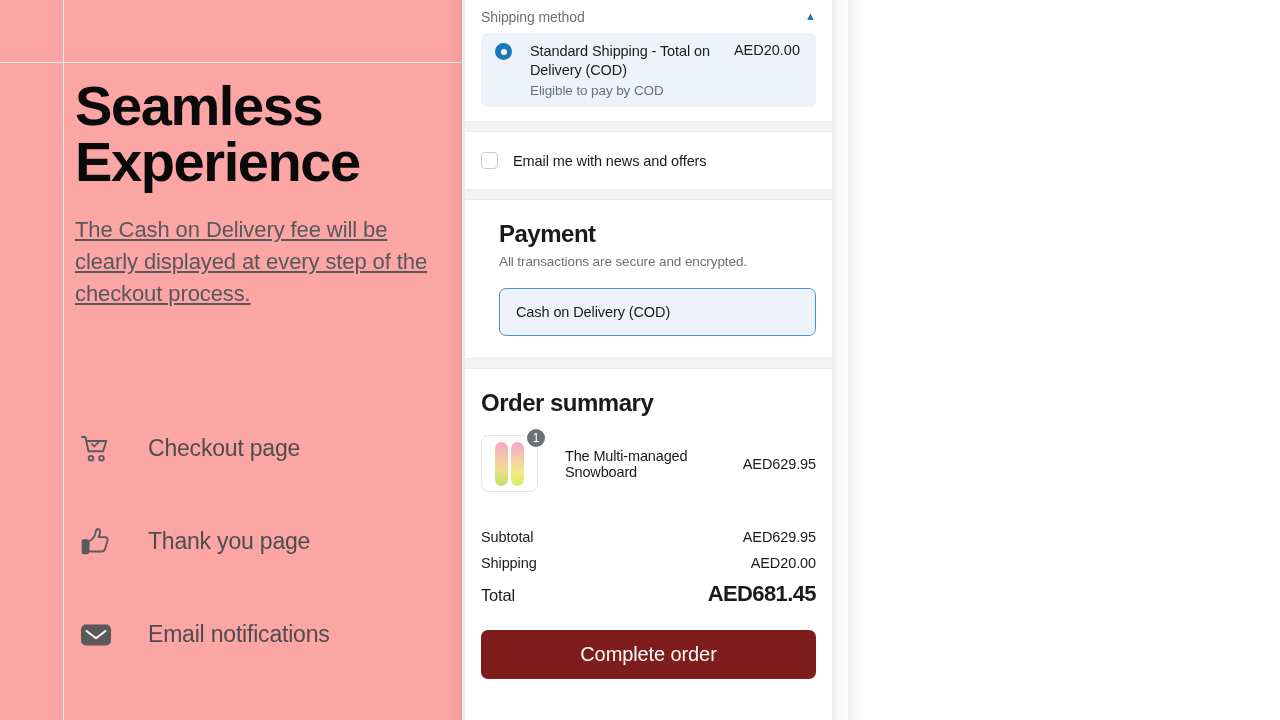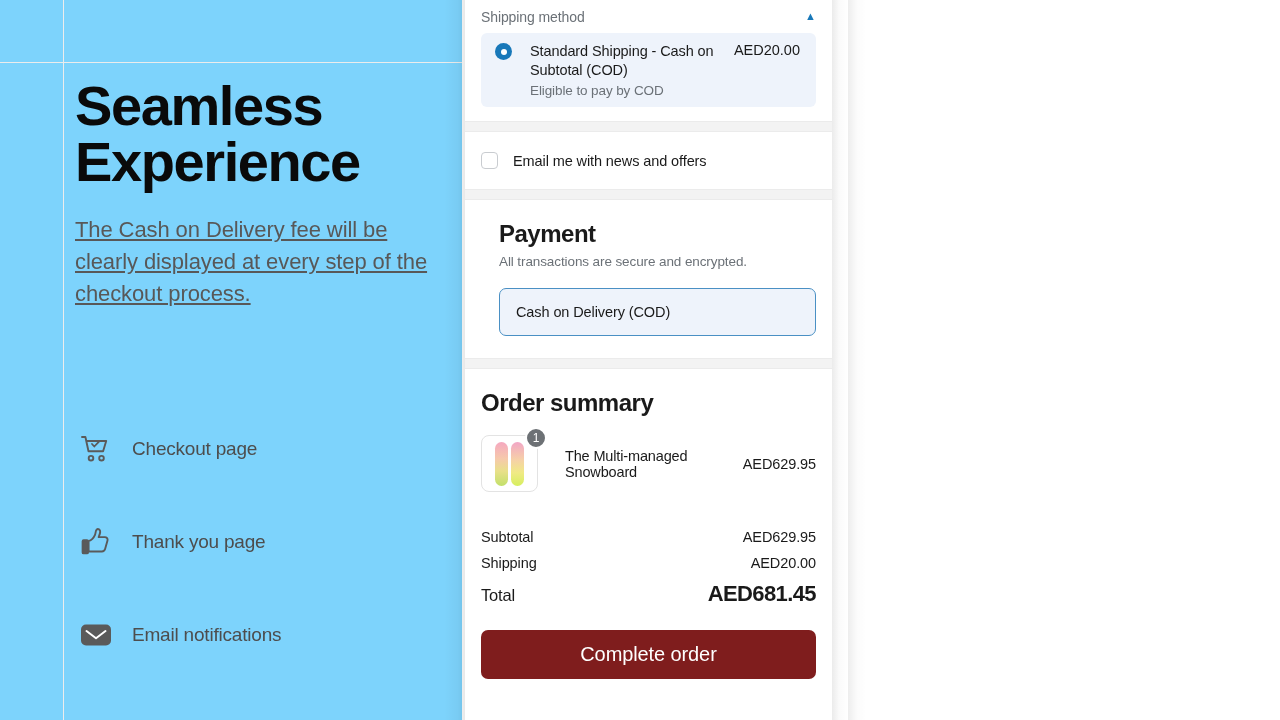--- a/index.html
+++ b/index.html
@@ -8,21 +8,21 @@
     overflow: hidden;
     background: #ffffff;
     font-family: "Liberation Sans", sans-serif;
     -webkit-font-smoothing: antialiased;
   }
   #stage { position: relative; width: 1280px; height: 720px; background: #ffffff; }
 
   
   .promo {
     position: absolute; left: 0; top: 0; width: 462px; height: 720px;
-    background: #7dd3fc;
+    background: #fca5a5;
   }
   .grid-v { position: absolute; left: 63px; top: 0; width: 1px; height: 720px; background: #ececec; }
   .grid-h { position: absolute; left: 0; top: 62px; width: 462px; height: 1px; background: #ececec; }
 
   .promo-inner { position: absolute; left: 75px; top: 78px; width: 380px; }
   .promo-title {
     font-size: 56px; line-height: 1.0; font-weight: 700; color: #0a0a0a;
     letter-spacing: -1.4px; margin-bottom: 24px;
   }
   .promo-title span { display: block; }
@@ -31,21 +31,21 @@
     letter-spacing: -0.1px; max-width: 372px; text-decoration: underline;
   }
 
   .promo-features { position: absolute; left: 78px; top: 425px; width: 380px; }
   .feature {
     display: flex; align-items: center; gap: 18px; height: 47px; margin-bottom: 46px;
   }
   .feature:last-child { margin-bottom: 0; }
   .feature-icon { width: 36px; height: 32px; display: flex; align-items: center; justify-content: center; flex: 0 0 36px; }
   .feature-icon svg { display: block; }
-  .feature-label { font-size: 19px; color: #4d4d4d; letter-spacing: -0.2px; white-space: nowrap; }
+  .feature-label { font-size: 23px; color: #4d4d4d; letter-spacing: -0.2px; white-space: nowrap; margin-left: 16px; }
 
   
   .checkout {
     position: absolute; left: 465px; top: 0; width: 367px; height: 720px;
     background: #ffffff;
   }
   .checkout-shadowL {
     position: absolute; left: 444px; top: 0; width: 21px; height: 720px;
     background: linear-gradient(to right, rgba(0,0,0,0) 0%, rgba(0,0,0,0.035) 65%, rgba(0,0,0,0.09) 100%);
   }
@@ -206,21 +206,21 @@
       <div class="ship-head">
         <span class="ship-head-label">Shipping method</span>
         <span class="chev-up">▲</span>
       </div>
 
       <div class="ship-opts">
 
         <div class="ship-row selected">
           <span class="radio on"></span>
           <span class="ship-txt">
-            <span class="ship-name">Standard Shipping - Cash on Subtotal (COD)</span>
+            <span class="ship-name">Standard Shipping - Total on Delivery (COD)</span>
             <span class="ship-note" style="display:block">Eligible to pay by COD</span>
           </span>
           <span class="ship-price plain">AED20.00</span>
         </div>
       </div>
       <div style="height:14px"></div>
     </div>
 
     <div class="sec-gap"></div>
 

